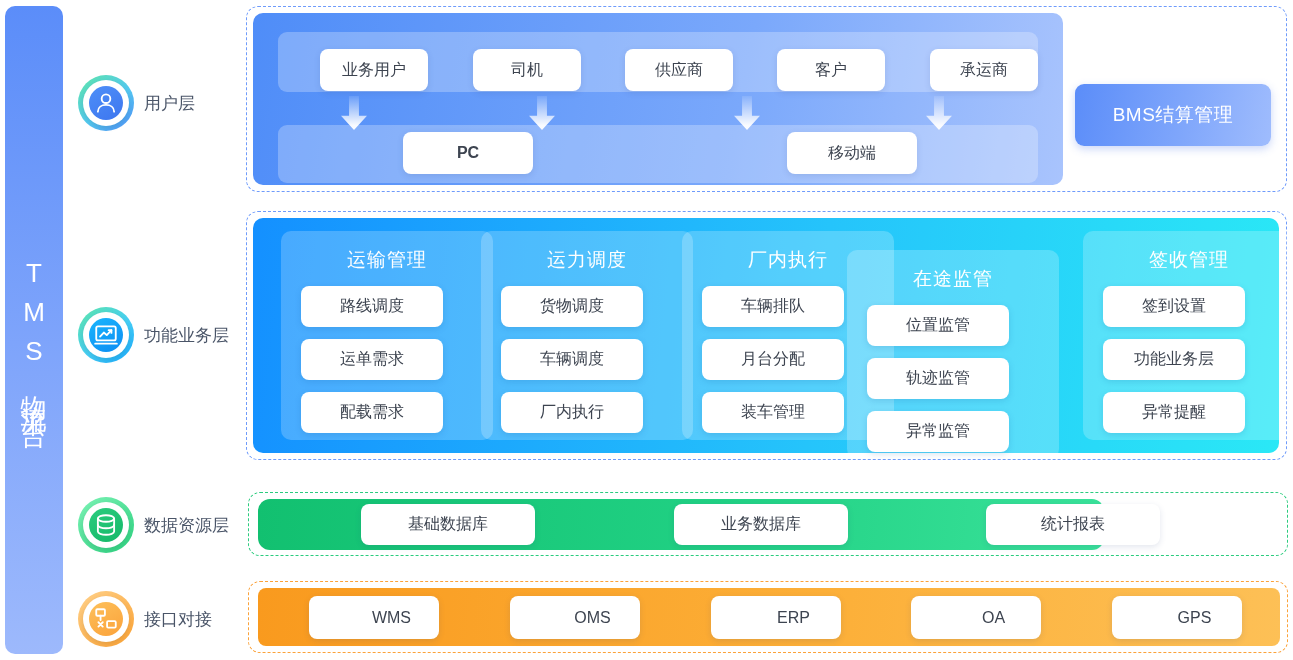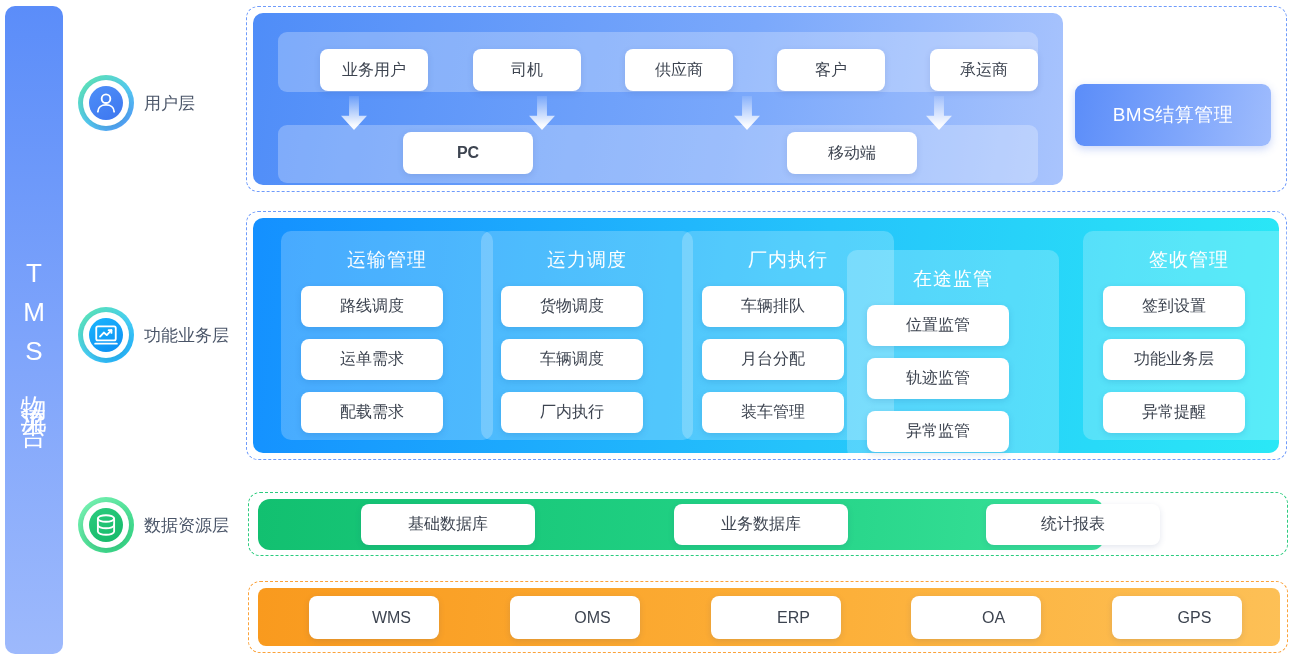--- a/index.html
+++ b/index.html
@@ -225,20 +225,35 @@
         <svg viewBox="0 0 24 24" fill="none" stroke="#ffffff" stroke-width="1.7" stroke-linecap="round" stroke-linejoin="round">
           <ellipse cx="12" cy="6" rx="7.5" ry="3"></ellipse>
           <path d="M4.5 6v12c0 1.7 3.4 3 7.5 3s7.5-1.3 7.5-3V6"></path>
           <path d="M4.5 12c0 1.7 3.4 3 7.5 3s7.5-1.3 7.5-3"></path>
         </svg>
       </div>
     </div>
     <div class="layer-label">数据资源层</div>
   </div>
 
+  <div class="layer-tag" style="left:78px; top:591px;">
+    <div class="badge b-api">
+      <div class="ring-outer"></div>
+        <div class="ring-mid"></div>
+      <div class="core">
+        <svg viewBox="0 0 24 24" fill="none" stroke="#ffffff" stroke-width="1.7" stroke-linecap="round" stroke-linejoin="round">
+          <rect x="3" y="3" width="8" height="6" rx="1"></rect>
+          <rect x="13" y="14" width="8" height="6" rx="1"></rect>
+          <path d="M7 9v4"></path>
+            <path d="M5 15l4 4M9 15l-4 4"></path>
+        </svg>
+      </div>
+    </div>
+    <div class="layer-label">接口对接</div>
+  </div>
 
   <div class="dashed" style="left:246px; top:6px; width:1041px; height:186px;"></div>
 
   <div class="user-panel">
     <div class="user-row top">
       <div class="wbox" style="left:42px;">业务用户</div>
       <div class="wbox" style="left:195px;">司机</div>
       <div class="wbox" style="left:347px;">供应商</div>
       <div class="wbox" style="left:499px;">客户</div>
       <div class="wbox" style="left:652px;">承运商</div>

